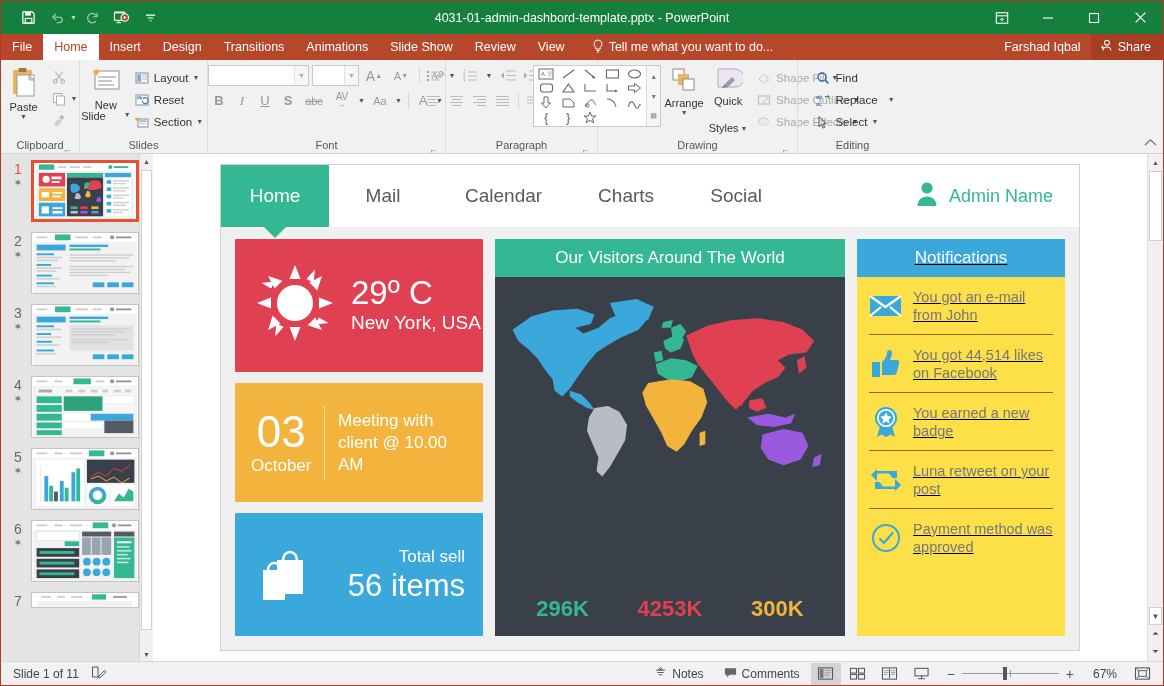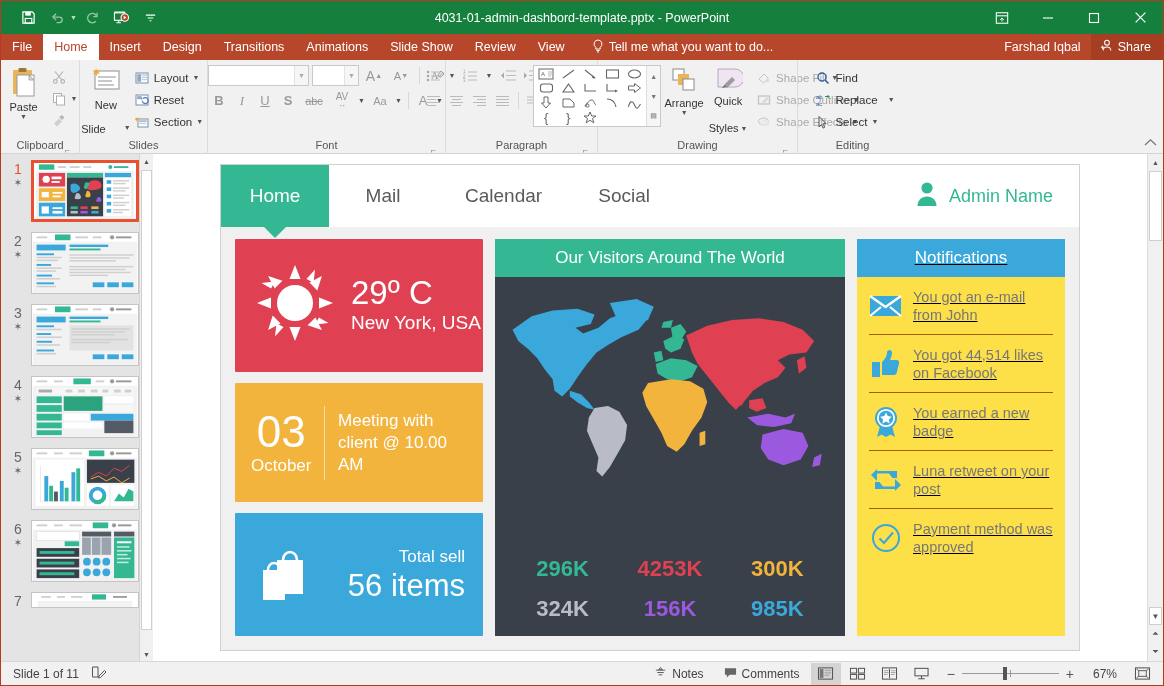--- a/index.html
+++ b/index.html
@@ -391,21 +391,21 @@
         <span>
           <svg width="34" height="30" viewBox="0 0 34 30">
               <rect x="6" y="4" width="24" height="18" fill="#fff" stroke="#9a9a9a" stroke-width="1.1"></rect>
               <rect x="9" y="9" width="18" height="2" fill="#c8c8c8"></rect>
               <rect x="9" y="13" width="14" height="2" fill="#c8c8c8"></rect>
               <rect x="9" y="17" width="16" height="2" fill="#c8c8c8"></rect>
               <path d="M7 1l1.2 3L11 2.2 9 5l2.6 1.4L8.4 6.6 7.8 9.6 6.6 6.7 3.6 7.3 5.8 5.2 3.4 3.4l3 .3z" fill="#f0a830"></path>
             </svg>
         </span>
         <span class="lbl">New</span>
-        <span class="lbl" style="display:flex;align-items:flex-start;gap:18px;margin-top:13px">
+        <span class="lbl" style="display:flex;align-items:flex-start;gap:18px;margin-top:0">
           <span>Slide</span>
           <span class="caret-d">▼</span>
         </span>
       </div>
       <div class="small-col">
         <div class="small-btn">
           <span class="icon-sq">
             <svg width="14" height="14" viewBox="0 0 14 14">
                 <rect x="1" y="2" width="12" height="10" fill="#fff" stroke="#7a8fa8" stroke-width="1"></rect>
                 <rect x="2.2" y="3.2" width="4" height="7.6" fill="#8fa9c4"></rect>
@@ -1128,20 +1128,21 @@
     </div>
   </div>
 
   <div class="canvas">
     <div class="slide">
 
       <div class="dnav">
         <div class="dtab active">Home</div>
         <div class="dtab">Mail</div>
         <div class="dtab">Calendar</div>
+        <div class="dtab">Charts</div>
         <div class="dtab">Social</div>
         <div class="dadmin">
           <span>
             <svg width="24" height="26" viewBox="0 0 24 26">
                 <circle cx="12" cy="7" r="5.6" fill="#34b893"></circle>
                 <path d="M2.5 25c0-5.6 4.2-9.4 9.5-9.4s9.5 3.8 9.5 9.4z" fill="#34b893"></path>
               </svg>
           </span>
           <span>Admin Name</span>
         </div>
@@ -1233,25 +1234,20 @@
                 <path fill="#9b59e0" d="M272 152 L294 146 L314 150 L320 164 L312 178 L294 184 L278 178 L270 166 Z"></path>
                 <path fill="#9b59e0" d="M326 176 L334 172 L332 184 L324 186 Z"></path>
               </svg>
             </div>
             <div class="stats">
               <div class="stat-row">
                 <div class="stat" style="color:#34b893">296K</div>
                 <div class="stat" style="color:#e04152">4253K</div>
                 <div class="stat" style="color:#f2b43c">300K</div>
               </div>
-              <div class="stat-row">
-                <div class="stat" style="color:#b9bcc6">324K</div>
-                <div class="stat" style="color:#9b59e0">156K</div>
-                <div class="stat" style="color:#3aa8db">985K</div>
-              </div>
             </div>
           </div>
         </div>
 
         <div class="dcol-right">
           <div class="notif-head">Notifications</div>
           <div class="notif-list">
 
             <div class="notif-item">
               <span class="notif-ico">

